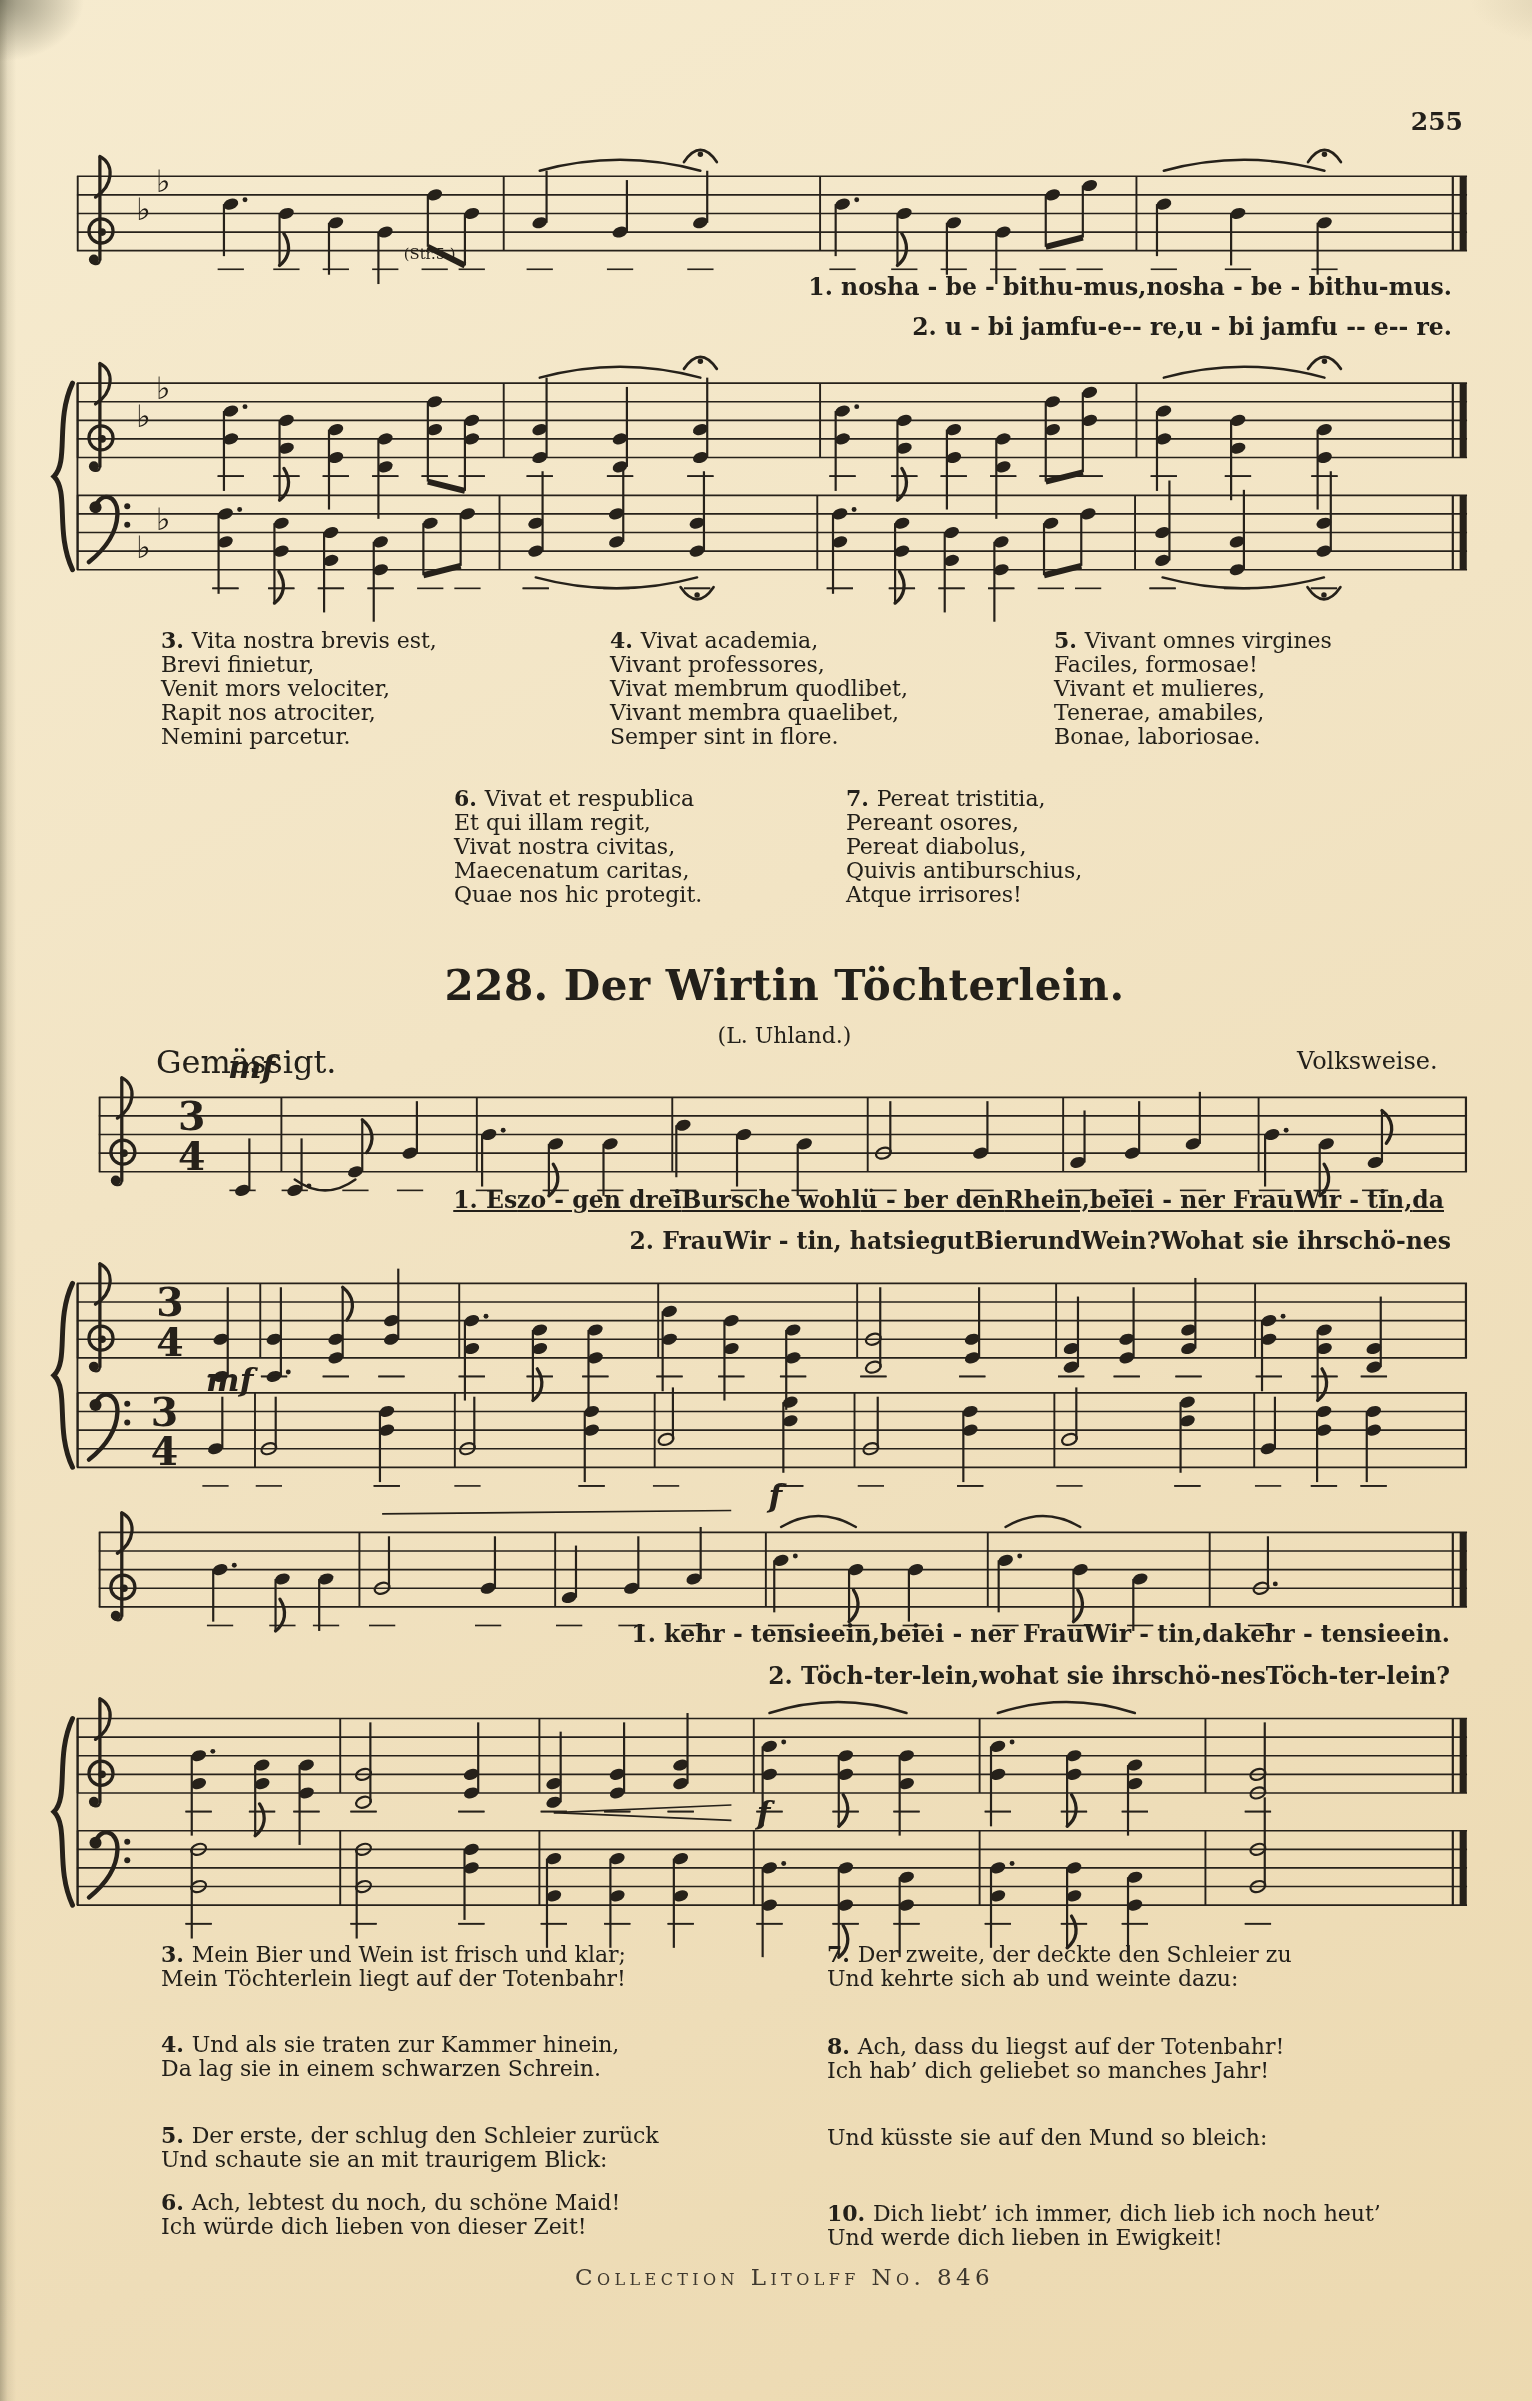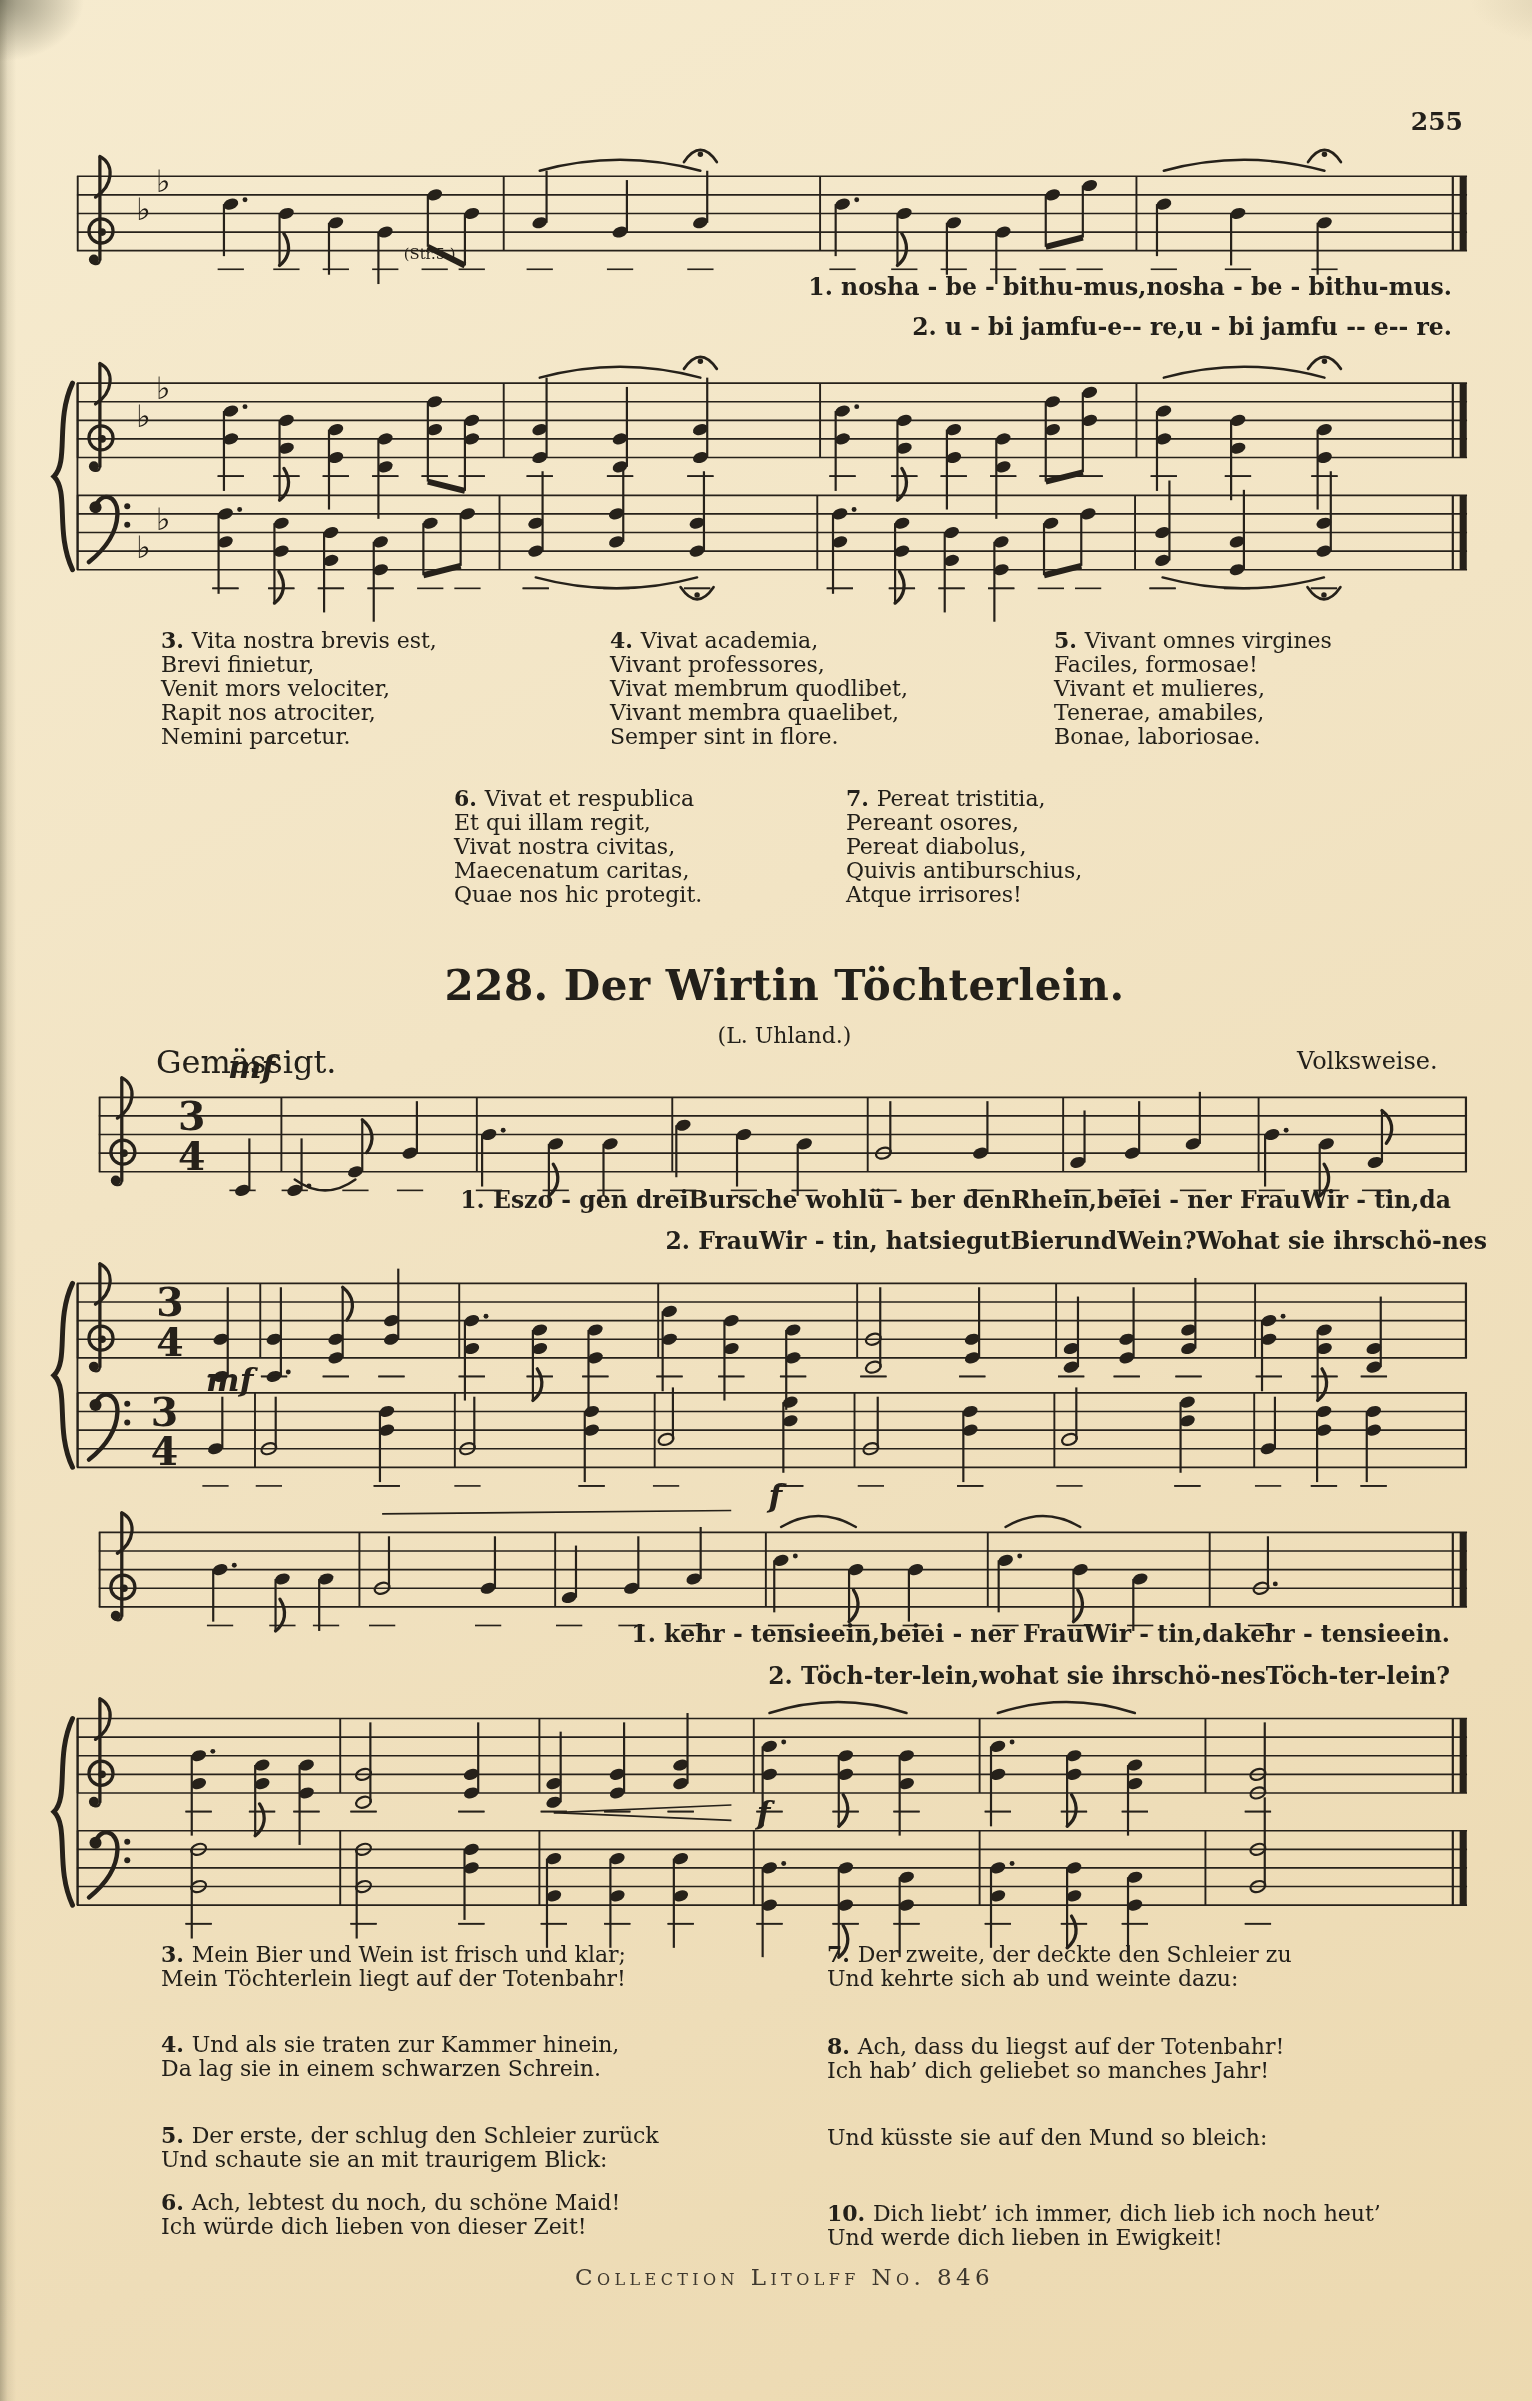--- a/index.html
+++ b/index.html
@@ -975,32 +975,32 @@
         <div>Quivis antiburschius,</div>
         <div>Atque irrisores!</div>
       </div>
     </div>
 
   <div class="abs title" style="left:0;top:961px;">228. Der Wirtin Töchterlein.</div>
   <div class="abs author" style="left:0;top:1023px;">(L. Uhland.)</div>
   <div class="abs tempo" style="left:156px;top:1043px;">Gemässigt.</div>
   <div class="abs source" style="left:1297px;top:1047px;">Volksweise.</div>
 
-  <div id="s2a-lyrics1" class="abs lyrics-row" style="left:181px;top:1186px;width:1270px;">
+  <div id="s2a-lyrics1" class="abs lyrics-row" style="left:174px;top:1186px;width:1270px;text-decoration:underline;">
       <span class="syl">1. Es</span>
       <span class="syl">zo - gen drei</span>
       <span class="syl">Bursche wohl</span>
       <span class="syl">ü - ber den</span>
       <span class="syl">Rhein,</span>
       <span class="syl">bei</span>
       <span class="syl">ei - ner Frau</span>
       <span class="syl">Wir - tin,</span>
       <span class="syl">da</span>
     </div>
-  <div id="s2a-lyrics2" class="abs lyrics-row" style="left:181px;top:1227px;width:1270px;margin-left:36px;">
+  <div id="s2a-lyrics2" class="abs lyrics-row" style="left:181px;top:1227px;width:1270px;">
       <span class="syl">2. Frau</span>
       <span class="syl">Wir - tin, hat</span>
       <span class="syl">sie</span>
       <span class="syl">gut</span>
       <span class="syl">Bier</span>
       <span class="syl">und</span>
       <span class="syl">Wein?</span>
       <span class="syl">Wo</span>
       <span class="syl">hat sie ihr</span>
       <span class="syl">schö</span>

